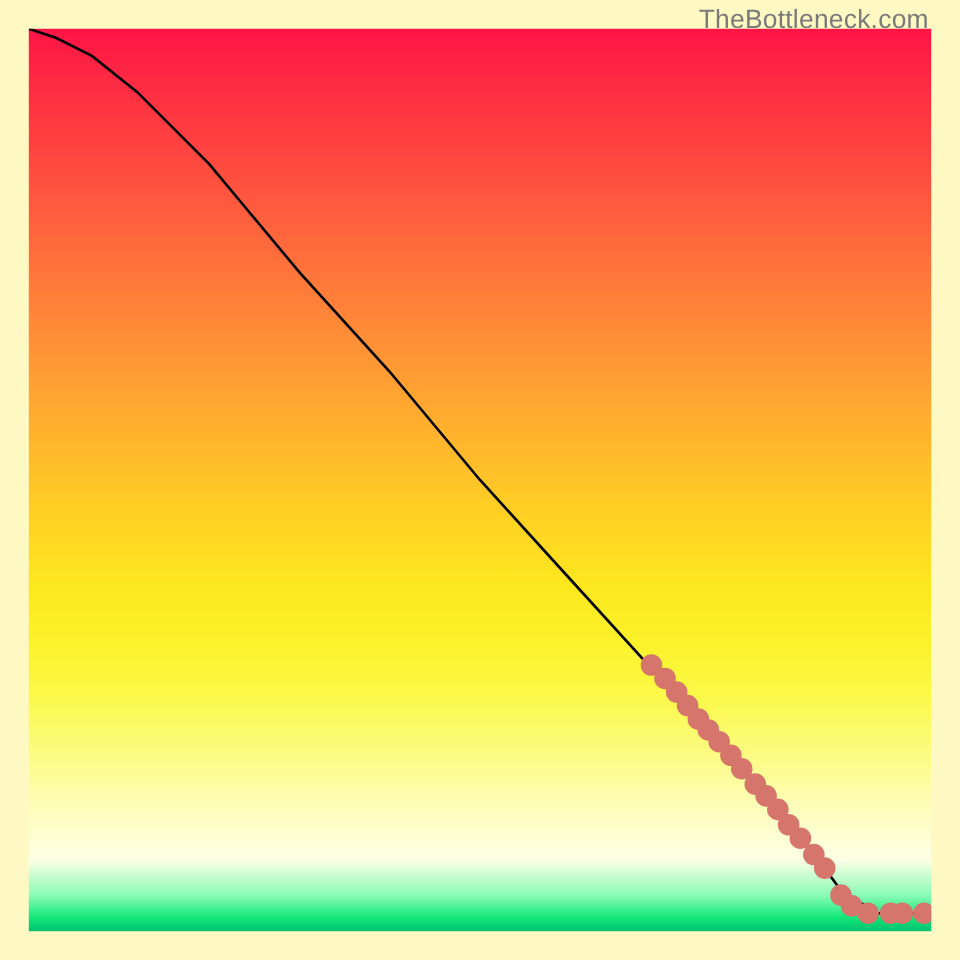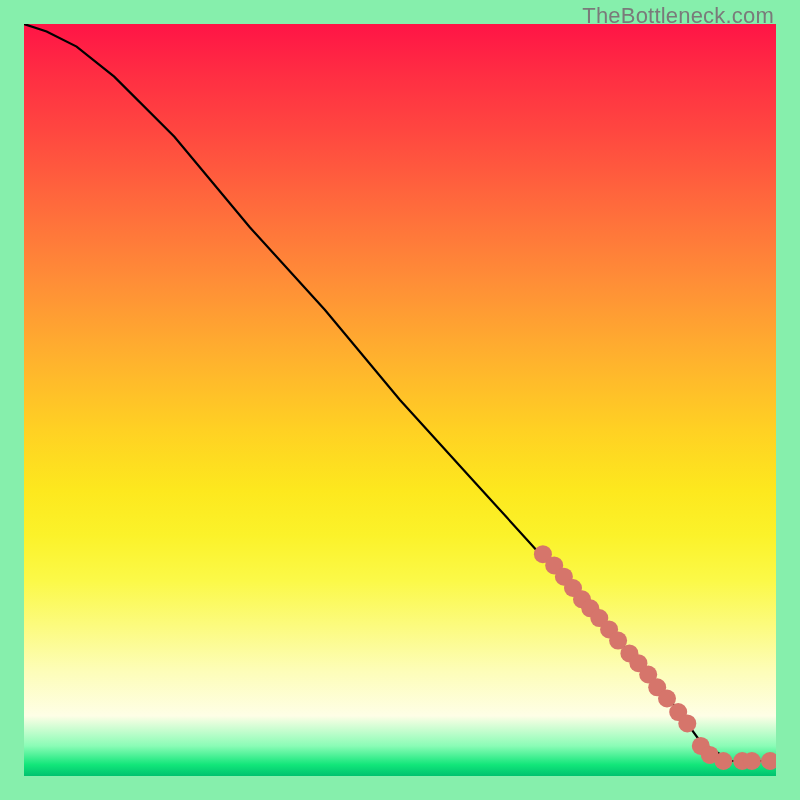--- a/index.html
+++ b/index.html
@@ -8,21 +8,21 @@
     width: 800px;
     height: 800px;
     background: #000;
     font-family: Arial, Helvetica, sans-serif;
     overflow: hidden;
   }
   .frame {
     position: relative;
     width: 800px;
     height: 800px;
-    background: #86efac;
+    background: #fef9c3;
   }
   .plot {
     position: absolute;
     left: 24px;
     top: 24px;
     width: 752px;
     height: 752px;
     
     background: linear-gradient(
       to bottom,

